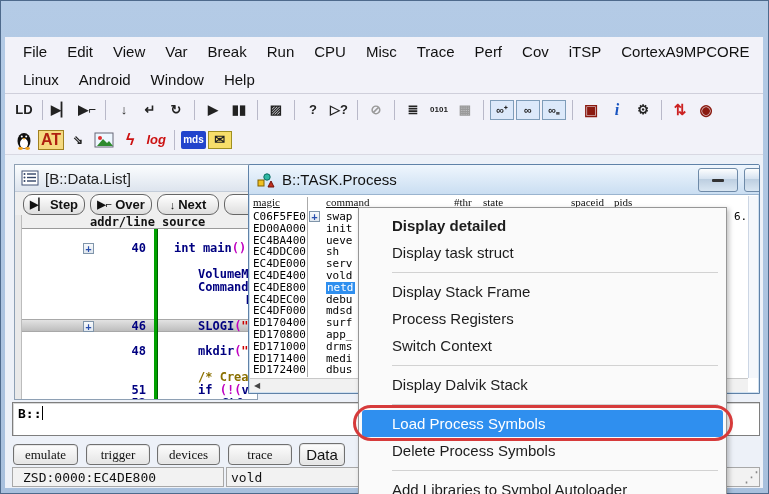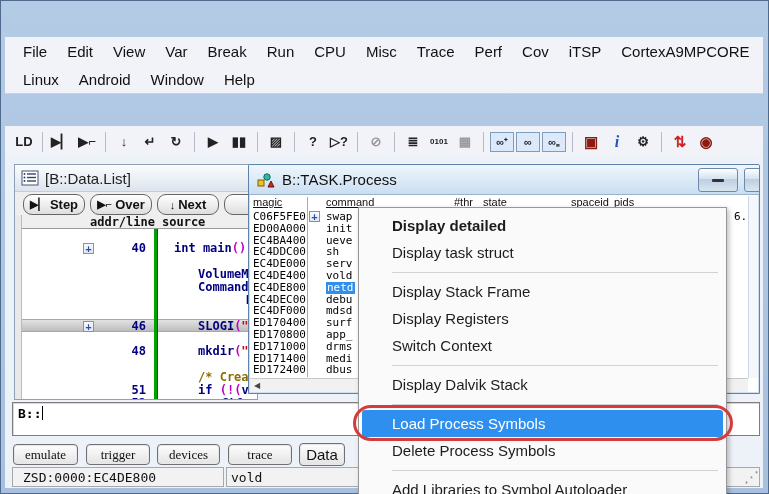--- a/index.html
+++ b/index.html
@@ -24,33 +24,33 @@
      border-color:#8d2f17;color:#fff;font-weight:bold;font-size:15px;
      text-shadow:0 1px 1px #7a2512;}
   .glyph-minbar{width:12px;height:3px;background:#333;border-radius:1px;}
   .glyph-maxbox{width:10px;height:9px;border:2px solid #333;}
   
   .menubar{position:absolute;left:5px;top:37px;width:758px;height:57px;
      background:#f2f2f9;border-bottom:1px solid #cfcfdb;}
   .menurow{display:flex;align-items:center;height:28px;padding-left:8px;}
   .mitem{padding:0 10px;font-size:15px;color:#111;white-space:nowrap;}
   
-  .toolbar{position:absolute;left:5px;width:758px;background:#f2f2f9;display:flex;align-items:center;padding-left:6px;margin-top:32px;}
+  .toolbar{position:absolute;left:5px;width:758px;background:#f2f2f9;display:flex;align-items:center;padding-left:6px;}
   .toolbar.row1{top:94px;height:31px;}
   .toolbar.row2{top:125px;height:30px;border-bottom:1px solid #d8d8e2;}
   .tbtn{min-width:24px;height:24px;margin:0 1px;display:flex;align-items:center;justify-content:center;
      font-size:13px;font-weight:bold;color:#222;white-space:nowrap;padding:0 2px;}
   .tsep{width:1px;height:20px;background:#b9b9c9;margin:0 5px;}
   .tbtn.gray{color:#9a9a9a;}
   .tbtn.darkred{color:#8b1a10;font-size:15px;}
   .tbtn.info{color:#1a55c0;font-style:italic;font-family:"Liberation Serif",serif;font-size:16px;}
   .tbtn.blue{background:#dce9fa;border:1px solid #7f9db9;font-size:11px;height:20px;}
   .tbtn.sync{color:#cc2222;font-size:15px;}
   .tbtn.tiny{font-size:8px;letter-spacing:0;}
-  .tbtn.at{background:#f5d981;border:1px solid #a08020;color:#b02010;font-size:10px;height:20px;}
+  .tbtn.at{background:#f5d981;border:1px solid #a08020;color:#b02010;font-size:16px;height:20px;}
   .tbtn.flash{color:#cc1111;font-size:16px;}
   .tbtn.log{color:#cc1111;font-style:italic;font-size:13px;}
   .tbtn.mds{background:#2244cc;color:#fff;font-size:10px;height:18px;border-radius:2px;}
   .tbtn.mail{background:#f7df6a;border:1px solid #a09020;font-size:13px;height:18px;}
   .tbtn.small{font-size:12px;}
   
   .workspace{position:absolute;left:5px;top:155px;width:758px;height:333px;background:#edf1f8;}
   
   .dl-win{position:absolute;left:14px;top:164px;width:244px;height:236px;z-index:1;
      background:#efefef;border:1px solid #8ea0b4;overflow:hidden;}
@@ -90,21 +90,21 @@
      background:linear-gradient(#eff6fd,#cadef2);border-bottom:1px solid #9ab4cf;
      display:flex;align-items:center;}
   .task-title svg{margin:0 7px 0 8px;}
   .task-title-text{font-size:15px;color:#111;}
   .task-btn{position:absolute;top:3px;width:40px;height:24px;border:1px solid #6e8aa8;border-radius:3px;
      background:linear-gradient(#fdfefe,#d5e2f0 45%,#bccee0 46%,#d9e6f2);
      display:flex;align-items:center;justify-content:center;}
   .task-btn.min{left:449px;}
   .task-btn.max{left:495px;}
   .task-head{position:absolute;left:1px;top:31px;right:11px;height:15px;
-     font-family:Liberation Sans, sans-serif;font-size:11px;color:#111;text-align:center;}
+     font-family:Liberation Serif, serif;font-size:11px;color:#111;text-align:center;}
   .task-head span{position:absolute;text-decoration:underline;white-space:pre;}
   .task-rows{position:absolute;left:1px;top:46px;right:11px;bottom:16px;overflow:hidden;}
   .trow{position:absolute;left:0;right:0;height:12px;font-family:"DejaVu Sans Mono",monospace;
      font-size:11px;line-height:12px;white-space:pre;}
   .t-magic{position:absolute;left:3px;}
   .t-plus{position:absolute;left:59px;top:0;width:11px;height:11px;border:1px solid #8095aa;
      background:linear-gradient(#f8fafc,#dfe6ee);color:#2a4fae;font-size:10px;line-height:9px;
      text-align:center;font-weight:bold;}
   .t-cmd{position:absolute;left:76px;}
   .t-cmd.sel{background:#2f8fef;color:#fff;padding:0 1px;}
@@ -357,21 +357,21 @@
     <div class="stseg left">ZSD:0000:EC4DE800</div>
     <div class="stseg right">vold</div>
   </div>
   <div class="grip">⋰</div>
 
   <div class="ctxmenu" id="ctxmenu">
       <div class="mi bold">Display detailed</div>
       <div class="mi">Display task struct</div>
       <div class="msep"></div>
       <div class="mi">Display Stack Frame</div>
-      <div class="mi">Display Registers</div>
+      <div class="mi">Process Registers</div>
       <div class="mi">Switch Context</div>
       <div class="msep"></div>
       <div class="mi">Display Dalvik Stack</div>
       <div class="msep"></div>
       <div class="mi sel">Load Process Symbols</div>
       <div class="mi">Delete Process Symbols</div>
       <div class="msep"></div>
       <div class="mi">Add Libraries to Symbol Autoloader</div>
       <div class="annot-oval"></div>
     </div>

